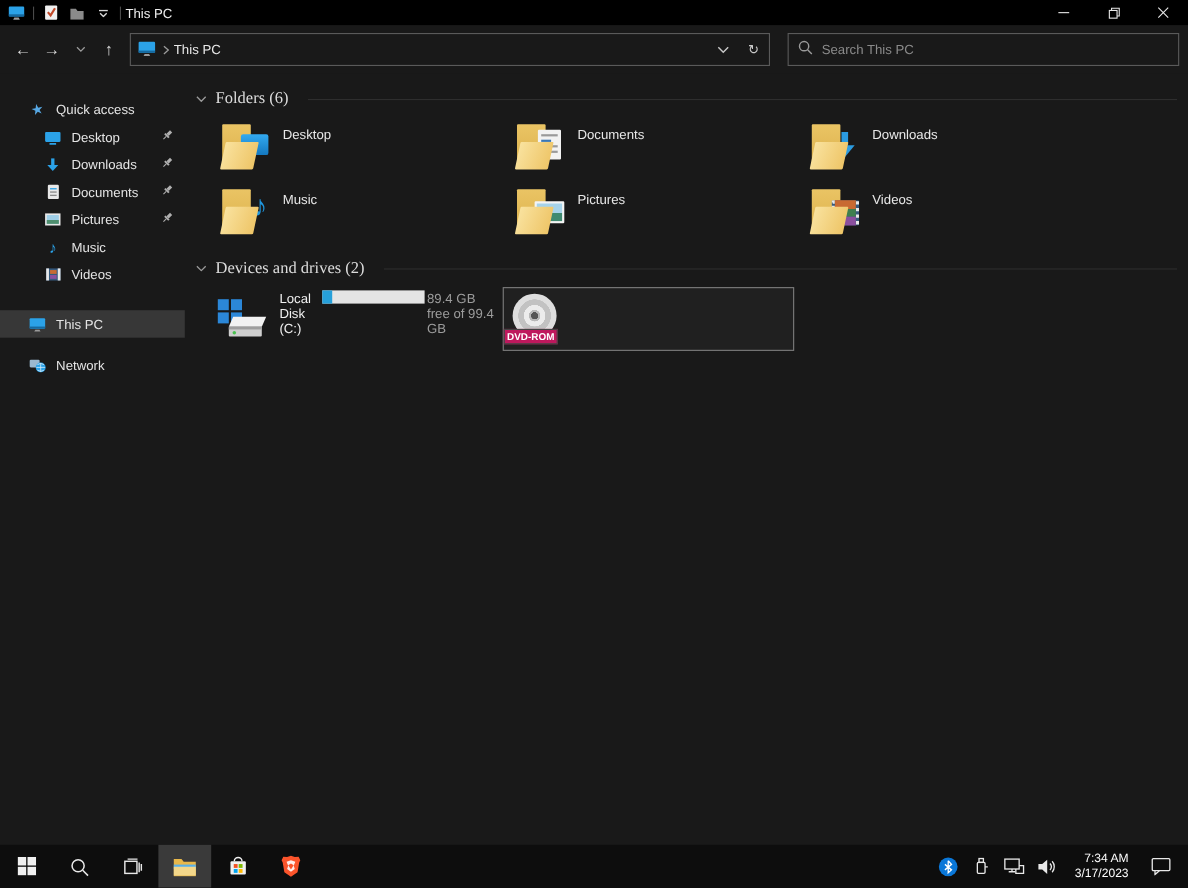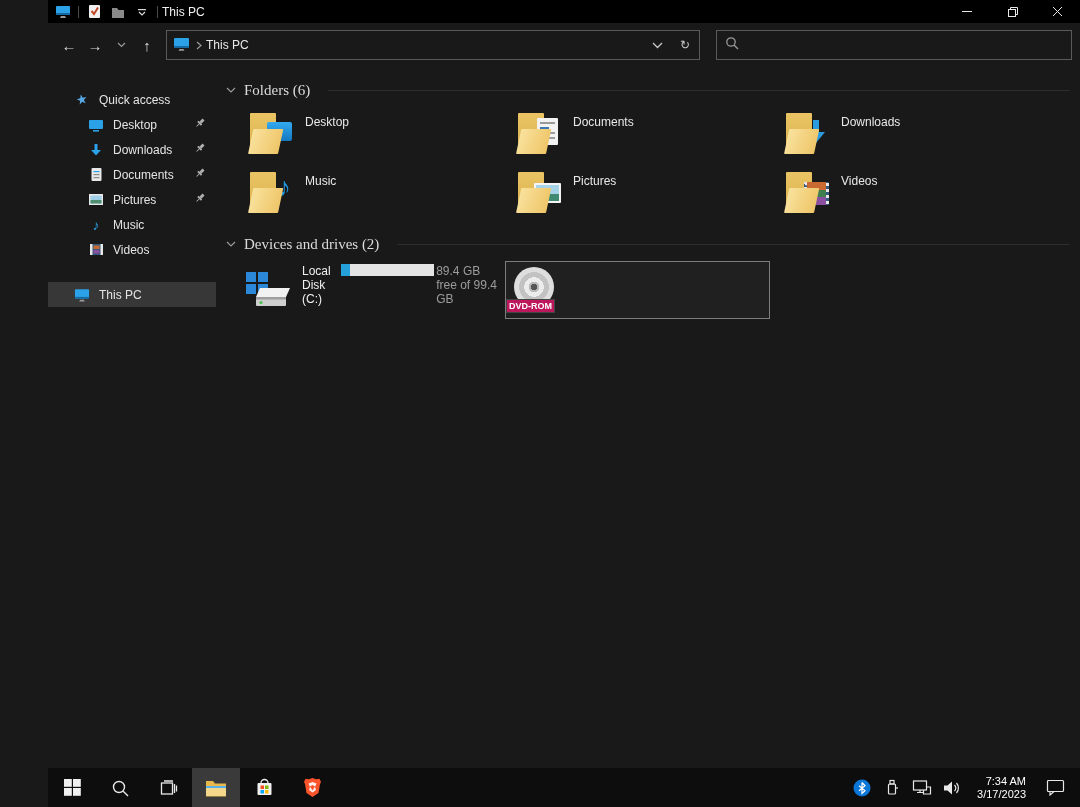--- a/index.html
+++ b/index.html
@@ -1,18 +1,18 @@
 <!DOCTYPE html>
 <html><head>
 <meta charset="utf-8">
 <style>
   * { box-sizing: border-box; margin: 0; padding: 0; }
   html,body { width:1080px; height:807px; overflow:hidden; background:#000;
     font-family:"Liberation Sans", sans-serif; }
-  .window { width:1080px; height:807px; display:flex; flex-direction:column; background:#191919;padding-left:48px; }
+  .window { width:1080px; height:807px; display:flex; flex-direction:column; background:#191919; }
 
   
   .titlebar { height:23px; background:#000; display:flex; align-items:center; color:#e8e8e8; flex:none; }
   .qat { display:flex; align-items:center; gap:6px; padding-left:6px; }
   .qat .sep { width:1px; height:12px; background:#4a4a4a; }
   .qat-btn { display:flex; align-items:center; justify-content:center; width:18px; height:18px; }
   .win-title { font-size:12px; margin-left:4px; color:#f0f0f0; }
   .titlebar .spacer { flex:1; }
   .win-ctl { width:45px; height:23px; display:flex; align-items:center; justify-content:center; color:#e8e8e8; }
 
@@ -195,20 +195,21 @@
       <span class="addr-btn">↻</span>
     </div>
 
     <div class="searchbox">
       <span>
         <svg width="14" height="14" viewBox="0 0 14 14" fill="none" stroke="#9a9a9a" stroke-width="1.3">
             <circle cx="6" cy="6" r="4.2"></circle>
             <path d="M9.2 9.2 L13 13"></path>
           </svg>
       </span>
+      <input type="text" placeholder="Search This PC" style="">
     </div>
   </div>
 
   <div class="content">
 
     <div class="sidebar">
       <div class="side-item root">
         <span class="sicon">
             <span class="star-glyph">★</span>
           </span>
@@ -309,20 +310,30 @@
       </div>
       <div class="side-item root selected gap-lg">
         <span class="sicon">
           <svg width="17" height="14" viewBox="0 0 17 14">
               <rect x="1" y="1" width="15" height="10" rx="1" fill="#2ba2e8"></rect>
               <rect x="1" y="9" width="15" height="2" fill="#16699f"></rect>
               <polygon points="6.5,12 10.5,12 11.5,13.8 5.5,13.8" fill="#9a9a9a"></polygon>
             </svg>
         </span>
         <span>This PC</span>
+      </div>
+      <div class="side-item root gap-md">
+        <span class="sicon">
+          <svg width="16" height="14" viewBox="0 0 16 14">
+              <rect x="1" y="2" width="9" height="7" rx="1" fill="#9ab8cf"></rect>
+              <circle cx="11" cy="9" r="4.5" fill="#2ba2e8"></circle>
+              <path d="M7 9 h8 M11 5 v8 M8 6.5 a5 5 0 0 1 6 0 M8 11.5 a5 5 0 0 0 6 0" stroke="#d8eefc" stroke-width="0.7" fill="none"></path>
+            </svg>
+        </span>
+        <span>Network</span>
       </div>
     </div>
 
     <div class="files">
 
       <div class="group-hdr">
         <span class="chev">
           <svg width="10" height="6" viewBox="0 0 10 6">
               <path d="M1 1 L5 5 L9 1" stroke="#9a9a9a" stroke-width="1.2" fill="none"></path>
             </svg>

